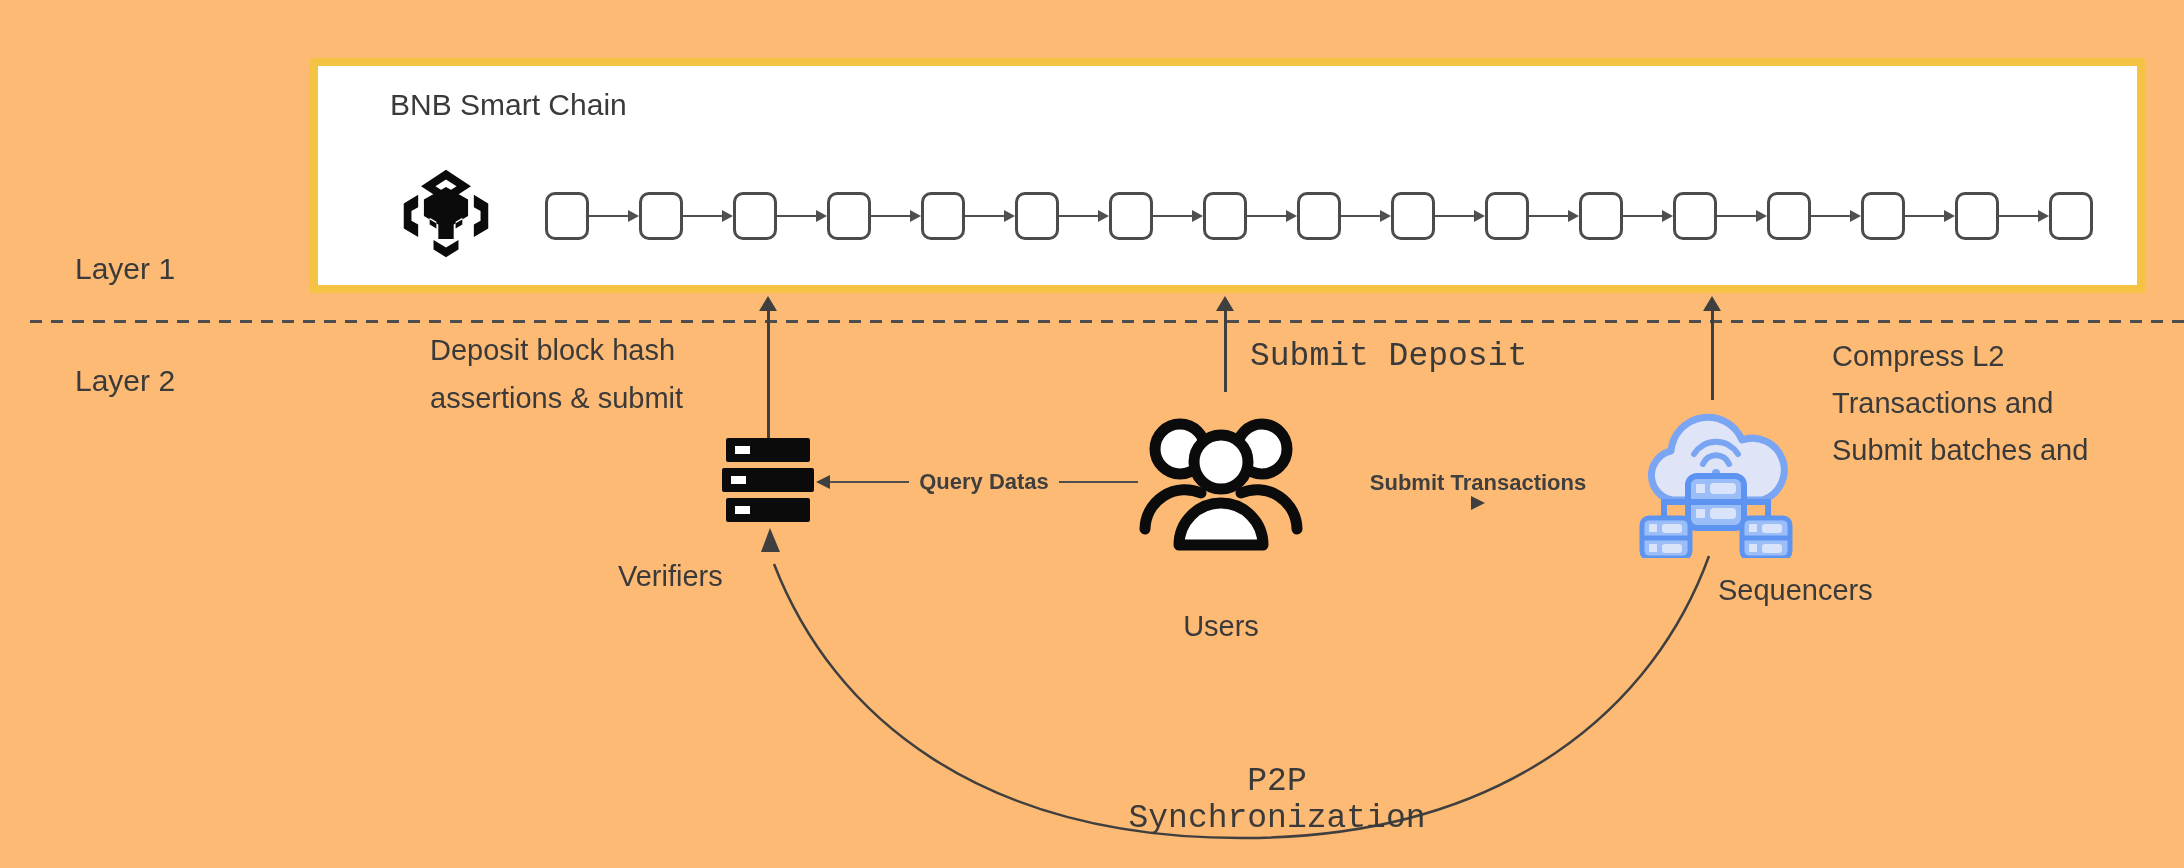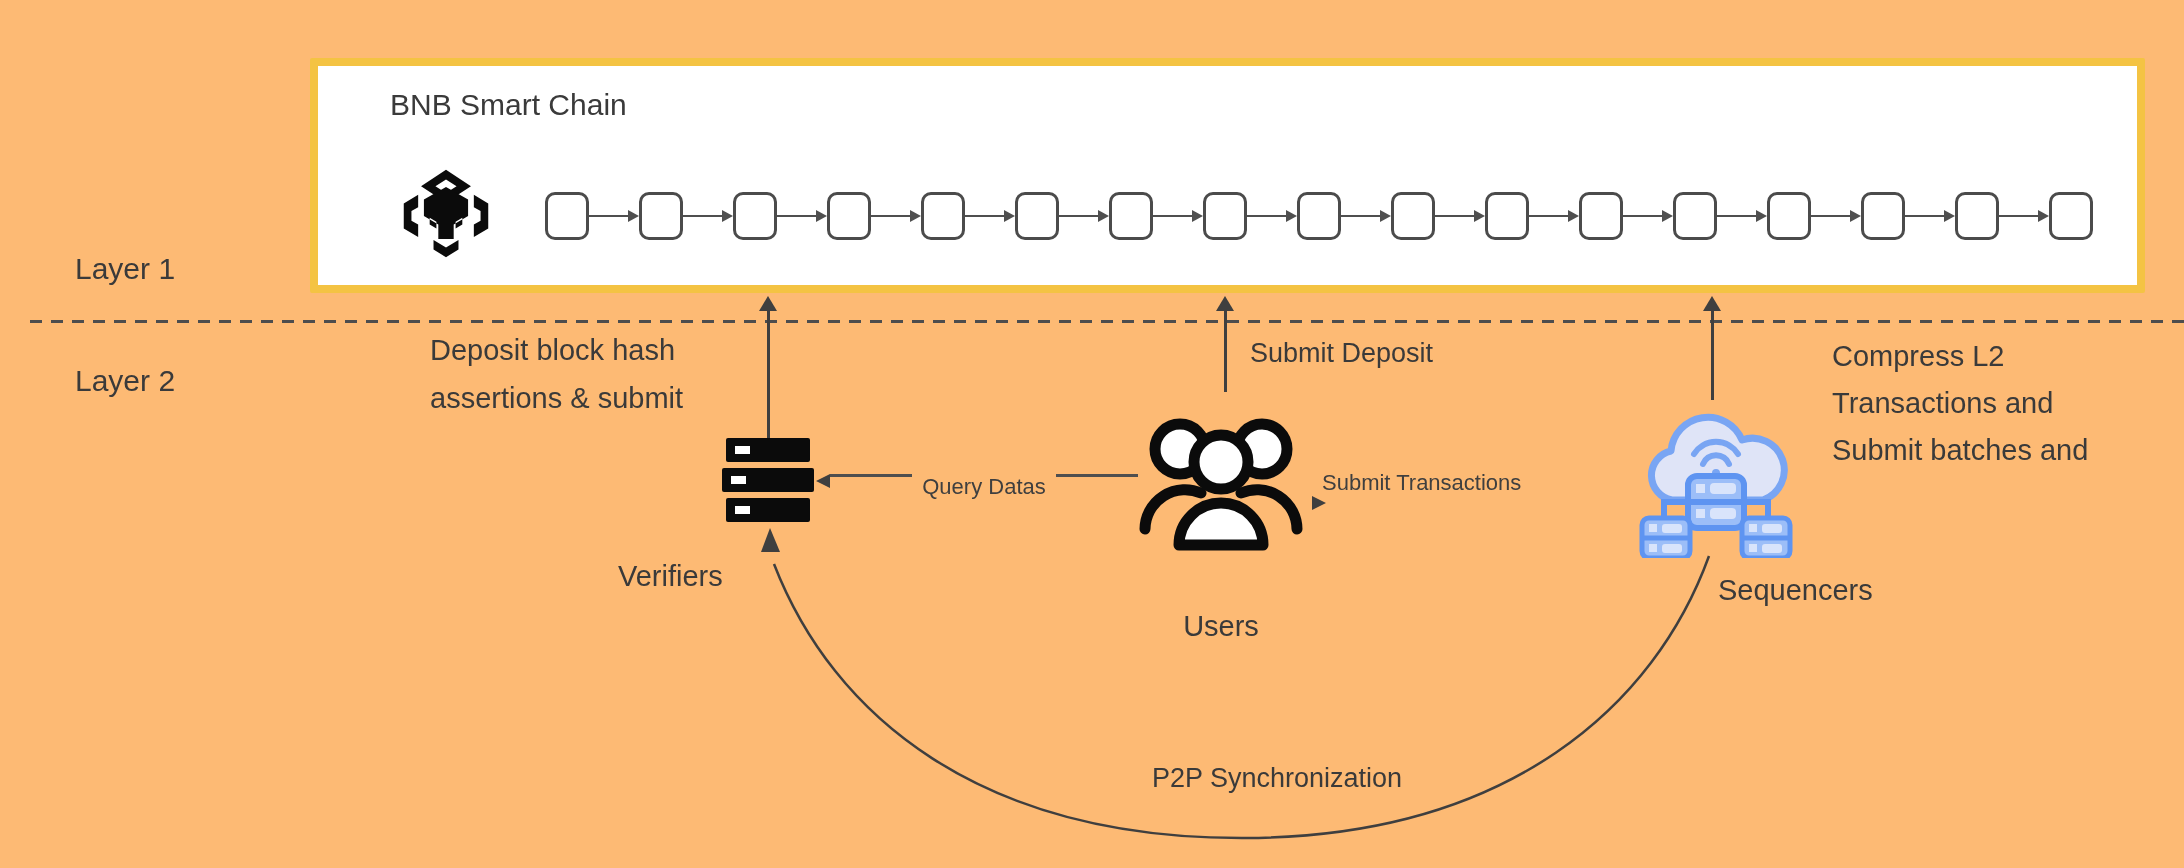--- a/index.html
+++ b/index.html
@@ -31,37 +31,37 @@
   .layer2-label{top:364px;}
   .layer-divider{
     position:absolute;left:30px;top:320px;width:2154px;height:3px;
     background:repeating-linear-gradient(90deg,#4d4d4d 0 12px,transparent 12px 21px);
   }
   
   .annotation{position:absolute;font-size:29px;line-height:48px;color:var(--ink);}
   .annotation span{display:block;}
   .verifiers-annotation{left:430px;top:326px;}
   .sequencers-annotation{left:1832px;top:333px;line-height:47px;}
-  .edge-title{position:absolute;font-size:27px;color:var(--ink);}
+  .edge-title{position:absolute;font-size:33px;color:var(--ink);font-family:Liberation Mono, monospace;}
   .submit-deposit-label{left:1250px;top:338px;}
   .p2p-label{left:1112px;top:763px;width:330px;text-align:center;}
   
   .v-arrow-line{position:absolute;width:2.5px;background:#3f3f3f;}
   .v-arrow-head{
     position:absolute;width:0;height:0;
     border-left:9px solid transparent;border-right:9px solid transparent;border-bottom:15px solid #3f3f3f;
   }
   
   .node-icon{position:absolute;}
   .node-label{position:absolute;font-size:29px;color:var(--ink);}
   .verifiers-label{left:618px;top:560px;}
   .users-label{left:1146px;top:610px;width:150px;text-align:center;}
   .sequencers-label{left:1718px;top:574px;}
   
-  .h-edge{position:absolute;display:flex;height:16px;}
+  .h-edge{position:absolute;display:flex;align-items:center;height:16px;font-weight:bold;}
   .h-edge .line{flex:1;height:2.5px;background:#4f4f4f;}
   .h-edge .label{font-size:22px;color:#3f3f3f;padding:0 10px;white-space:nowrap;}
   .head-left{width:0;height:0;border-top:7px solid transparent;border-bottom:7px solid transparent;border-right:14px solid #3f3f3f;}
   .head-right{width:0;height:0;border-top:7px solid transparent;border-bottom:7px solid transparent;border-left:14px solid #3f3f3f;}
   .query-edge{left:816px;top:474px;width:322px;}
   .submit-tx-edge{left:1312px;top:470px;width:332px;flex-direction:column;}
   
   .p2p-arc{position:absolute;left:0;top:0;pointer-events:none;}
 </style>
 </head>

